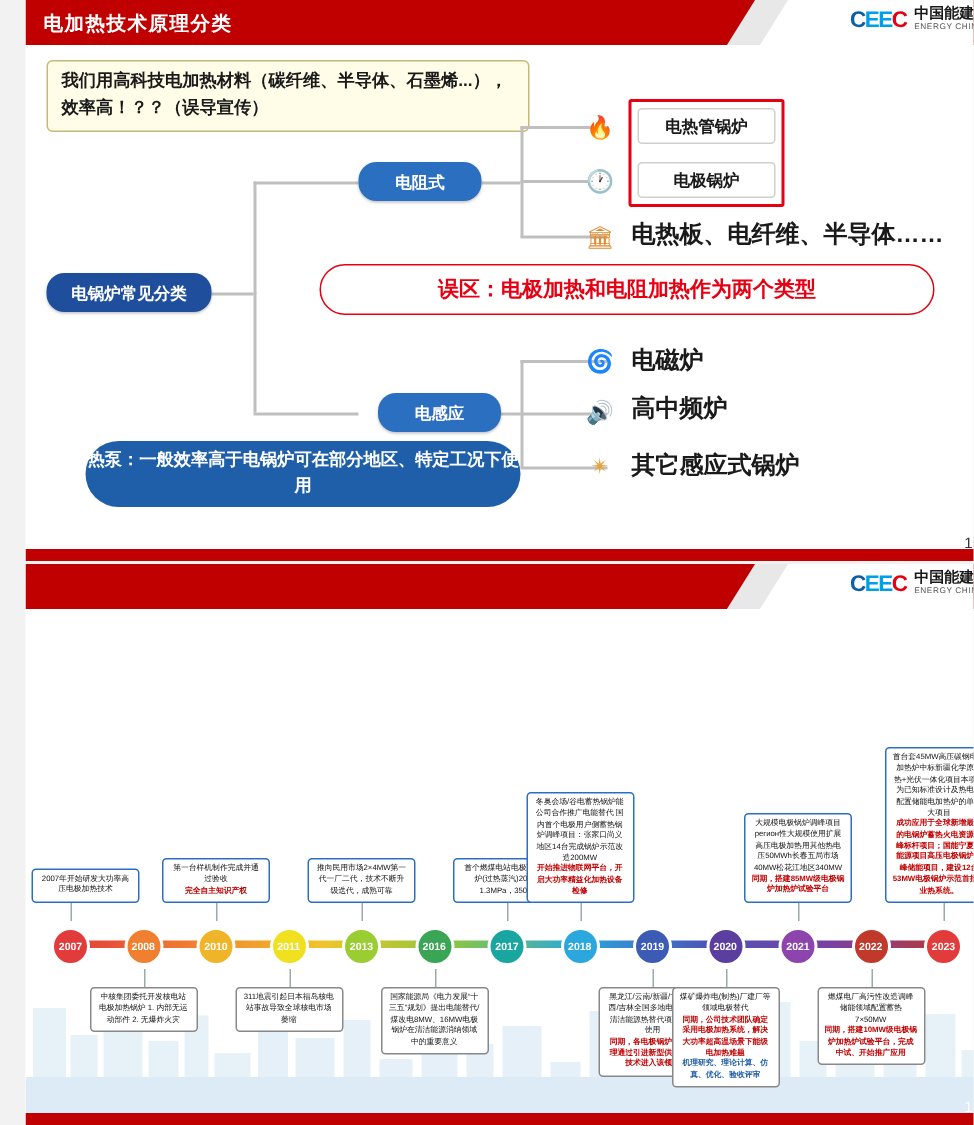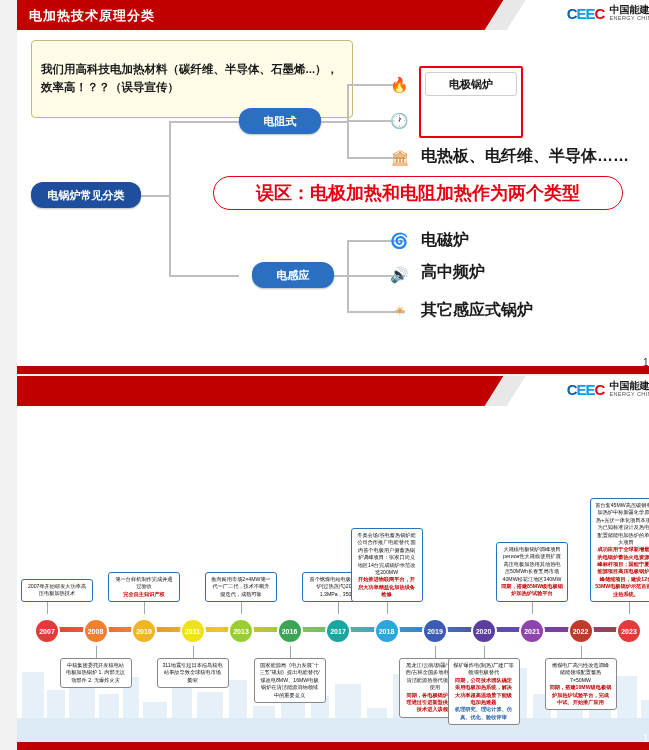--- a/index.html
+++ b/index.html
@@ -52,21 +52,21 @@
 
   .slide-num {
     position:absolute; right:12px; bottom:6px;
     font-size:10px; color:#333;
   }
 
   
   .callout {
     position:absolute; left:14px; top:40px; width:322px; min-height:48px;
     background:#fffde8; border:1.5px solid #c9b77a;
-    border-radius:4px; padding:20px 9px;
+    border-radius:4px; padding:5px 9px;
     font-size:11.5px; color:#1a1a1a; line-height:1.55; font-weight:bold;
   }
   .node {
     position:absolute; border-radius:12px; color:#fff;
     display:flex; align-items:center; justify-content:center; text-align:center;
     font-size:11px; font-weight:bold;
     background:#1f5fa9;
     box-shadow:0 1px 2px rgba(0,0,0,.25);
   }
   #n-root { left:14px; top:182px; width:110px; height:26px; background:#1f4e9c; }
@@ -95,21 +95,21 @@
   .formula {
     position:absolute; left:518px; top:64px; width:118px; height:44px;
     border:1.6px solid #e60012; border-radius:3px;
     color:#e60012; font-size:11px; font-weight:bold; line-height:1.45;
     display:flex; align-items:center; justify-content:center; text-align:center;
     padding:2px;
   }
   .wuqu {
     position:absolute; left:196px; top:176px; width:410px; height:34px;
     border:1.6px solid #e60012; border-radius:17px;
-    color:#e60012; font-size:18px; font-weight:bold;
+    color:#e60012; font-size:14px; font-weight:bold;
     display:flex; align-items:center; justify-content:center;
   }
   .reboxin {
     position:absolute; left:40px; top:294px; width:290px; height:44px;
     background:#1f5fa9; border-radius:22px; color:#fff;
     font-size:11.5px; font-weight:bold; line-height:1.5;
     display:flex; align-items:center; justify-content:center; text-align:center;
   }
 
   
@@ -194,28 +194,30 @@
   <div class="node" id="n-root">电锅炉常见分类</div>
   <div class="node" id="n-diangan">电感应</div>
 
   <div class="icn" style="left:372px; top:74px; color:#f5a623;">🔥</div>
   <div class="icn" style="left:372px; top:110px; color:#2a6fc0;">🕐</div>
   <div class="icn" style="left:372px; top:147px; color:#e08a2e;">🏛</div>
   <div class="icn" style="left:372px; top:230px; color:#2a6fc0;">🌀</div>
   <div class="icn" style="left:372px; top:264px; color:#f5a623;">🔊</div>
   <div class="icn" style="left:372px; top:300px; color:#e8a33d;">✴</div>
 
-  <div class="leafbox" id="lf1">电极锅炉</div>
+  <div class="leafbox" id="lf1">电热管锅炉</div>
+  <div class="leafbox" id="lf2">电极锅炉</div>
   <div class="redbox"></div>
   <div class="leaf" id="lf3">电热板、电纤维、半导体……</div>
   <div class="leaf" id="lf4">电磁炉</div>
   <div class="leaf" id="lf5">高中频炉</div>
   <div class="leaf" id="lf6">其它感应式锅炉</div>
 
   <div class="wuqu">误区：电极加热和电阻加热作为两个类型</div>
+  <div class="reboxin">热泵：一般效率高于电锅炉可在部分地区、特定工况下使用</div>
 
   <div class="slide-num">15</div>
   <div class="footer-bar"></div>
 </div>
 
 <div class="slide">
 
   <div class="hdr"></div>
   <div class="hdr-skew"></div>
   <div class="hdr-skew2" style="right:150px;"></div>

